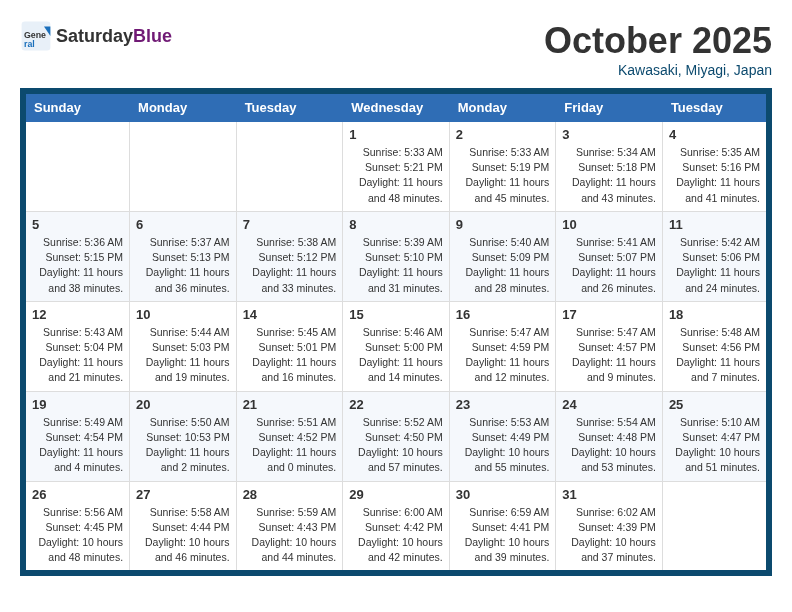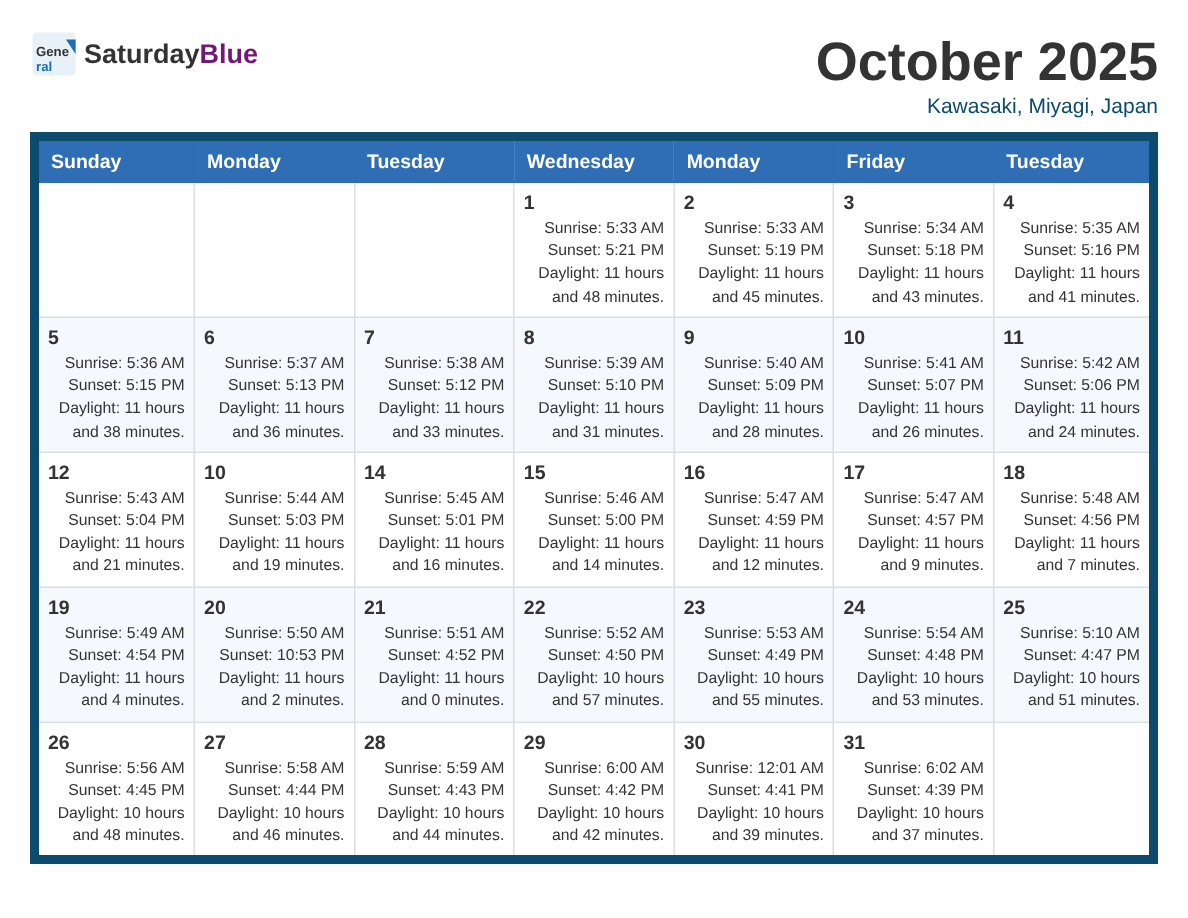--- a/index.html
+++ b/index.html
@@ -327,21 +327,21 @@
         </td>
         <td>
           <span class="day-number">29</span>
           <div class="day-info">Sunrise: 6:00 AM
 Sunset: 4:42 PM
 Daylight: 10 hours
 and 42 minutes.</div>
         </td>
         <td>
           <span class="day-number">30</span>
-          <div class="day-info">Sunrise: 12:01 AM
+          <div class="day-info">Sunrise: 6:59 AM
 Sunset: 4:41 PM
 Daylight: 10 hours
 and 39 minutes.</div>
         </td>
         <td>
           <span class="day-number">31</span>
           <div class="day-info">Sunrise: 6:02 AM
 Sunset: 4:39 PM
 Daylight: 10 hours
 and 37 minutes.</div>

